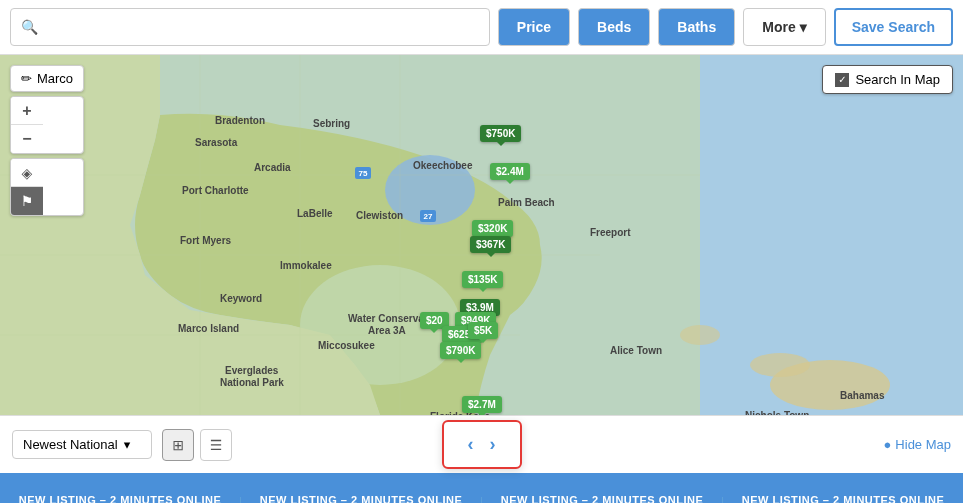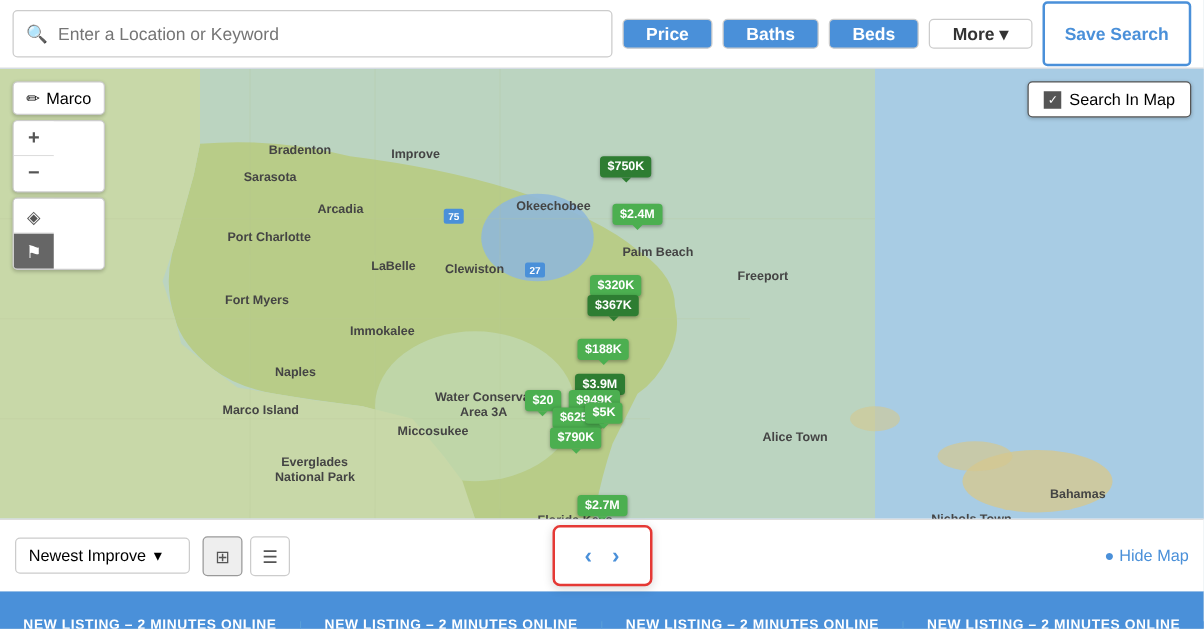--- a/index.html
+++ b/index.html
@@ -32,40 +32,40 @@
       color: #999;
       width: 100%;
       background: transparent;
     }
     .search-icon-wrap {
       margin-right: 8px;
       color: #777;
       font-size: 14px;
     }
     .btn-filter {
-      height: 24px;
+      height: 38px;
       padding: 0 18px;
       border: 1px solid #ccc;
       border-radius: 4px;
       background: #4a90d9;
       color: #fff;
       font-size: 14px;
       font-weight: bold;
       cursor: pointer;
       white-space: nowrap;
     }
     .btn-filter.more {
       background: #fff;
       color: #333;
       display: flex;
       align-items: center;
       gap: 4px;
     }
     .btn-save {
-      height: 52px;
+      height: 38px;
       padding: 0 16px;
       border: 2px solid #4a90d9;
       border-radius: 4px;
       background: #fff;
       color: #4a90d9;
       font-size: 14px;
       font-weight: bold;
       cursor: pointer;
       white-space: nowrap;
     }
@@ -349,25 +349,24 @@
       z-index: 3;
       white-space: nowrap;
     }
   </style>
 </head>
 <body>
 
 <div class="header">
   <div class="search-box">
     <span class="search-icon-wrap">🔍</span>
-    <input type="text" placeholder="Enter a Location or Keyword" style="">
   </div>
   <button class="btn-filter">Price</button>
+  <button class="btn-filter">Beds</button>
   <button class="btn-filter">Baths</button>
-  <button class="btn-filter">Beds</button>
   <button class="btn-filter more">
     <span>More</span>
     <span>▾</span>
   </button>
   <button class="btn-save">Save Search</button>
 </div>
 
 <div class="map-container">
 
   <svg class="map-svg" viewBox="0 0 963 360" xmlns="http://www.w3.org/2000/svg">
@@ -404,48 +403,48 @@
     <line x1="0" y1="280" x2="520" y2="280" stroke="#b8c898" stroke-width="0.5" opacity="0.4"></line>
 
     <rect x="355" y="112" width="16" height="12" rx="2" fill="#4a90d9"></rect>
     <text x="363" y="121" text-anchor="middle" font-size="8" fill="white" font-weight="bold">75</text>
     <rect x="420" y="155" width="16" height="12" rx="2" fill="#4a90d9"></rect>
     <text x="428" y="164" text-anchor="middle" font-size="8" fill="white" font-weight="bold">27</text>
   </svg>
 
   <div class="map-label" style="top:82px;left:195px">Sarasota</div>
   <div class="map-label" style="top:60px;left:215px">Bradenton</div>
-  <div class="map-label" style="top:63px;left:313px">Improve</div>
+  <div class="map-label" style="top:63px;left:313px">Sebring</div>
   <div class="map-label" style="top:107px;left:254px">Arcadia</div>
   <div class="map-label" style="top:130px;left:182px">Port Charlotte</div>
   <div class="map-label" style="top:105px;left:413px">Okeechobee</div>
   <div class="map-label" style="top:153px;left:297px">LaBelle</div>
   <div class="map-label" style="top:155px;left:356px">Clewiston</div>
   <div class="map-label" style="top:142px;left:498px">Palm Beach</div>
   <div class="map-label" style="top:180px;left:180px">Fort Myers</div>
   <div class="map-label" style="top:205px;left:280px">Immokalee</div>
-  <div class="map-label" style="top:238px;left:220px">Naples</div>
+  <div class="map-label" style="top:238px;left:220px">Keyword</div>
   <div class="map-label" style="top:268px;left:178px">Marco Island</div>
   <div class="map-label" style="top:258px;left:348px">Water Conservation</div>
   <div class="map-label" style="top:270px;left:368px">Area 3A</div>
   <div class="map-label" style="top:285px;left:318px">Miccosukee</div>
   <div class="map-label" style="top:310px;left:225px">Everglades</div>
   <div class="map-label" style="top:322px;left:220px">National Park</div>
   <div class="map-label" style="top:356px;left:430px">Florida Keys</div>
-  <div class="map-label" style="top:161px;left:590px">Freeport</div>
+  <div class="map-label" style="top:172px;left:590px">Freeport</div>
 
   <div class="map-label" style="top:335px;left:840px">Bahamas</div>
   <div class="map-label" style="top:355px;left:745px">Nichols Town</div>
   <div class="map-label" style="top:290px;left:610px">Alice Town</div>
 
   <div class="price-marker dark" style="top:70px;left:480px">$750K</div>
   <div class="price-marker" style="top:108px;left:490px">$2.4M</div>
   <div class="price-marker" style="top:165px;left:472px">$320K</div>
   <div class="price-marker dark" style="top:181px;left:470px">$367K</div>
-  <div class="price-marker" style="top:216px;left:462px">$188K</div>
+  <div class="price-marker" style="top:216px;left:462px">$135K</div>
   <div class="price-marker dark" style="top:244px;left:460px">$3.9M</div>
   <div class="price-marker" style="top:257px;left:420px">$20</div>
   <div class="price-marker" style="top:257px;left:455px">$949K</div>
   <div class="price-marker" style="top:271px;left:442px">$625K</div>
   <div class="price-marker" style="top:267px;left:468px">$5K</div>
   <div class="price-marker" style="top:287px;left:440px">$790K</div>
   <div class="price-marker" style="top:341px;left:462px">$2.7M</div>
 
   <div class="map-controls">
     <button class="draw-btn">
@@ -468,21 +467,21 @@
 
   <button class="search-in-map-btn">
     <span class="checkbox-icon">✓</span>
     <span>Search In Map</span>
   </button>
 
 </div>
 
 <div class="bottom-bar">
   <div class="sort-dropdown">
-    <span>Newest Improve</span>
+    <span>Newest National</span>
     <span>▾</span>
   </div>
   <div class="view-toggles">
     <button class="view-toggle-btn active">
       <span>⊞</span>
     </button>
     <button class="view-toggle-btn">
       <span>☰</span>
     </button>
   </div>

